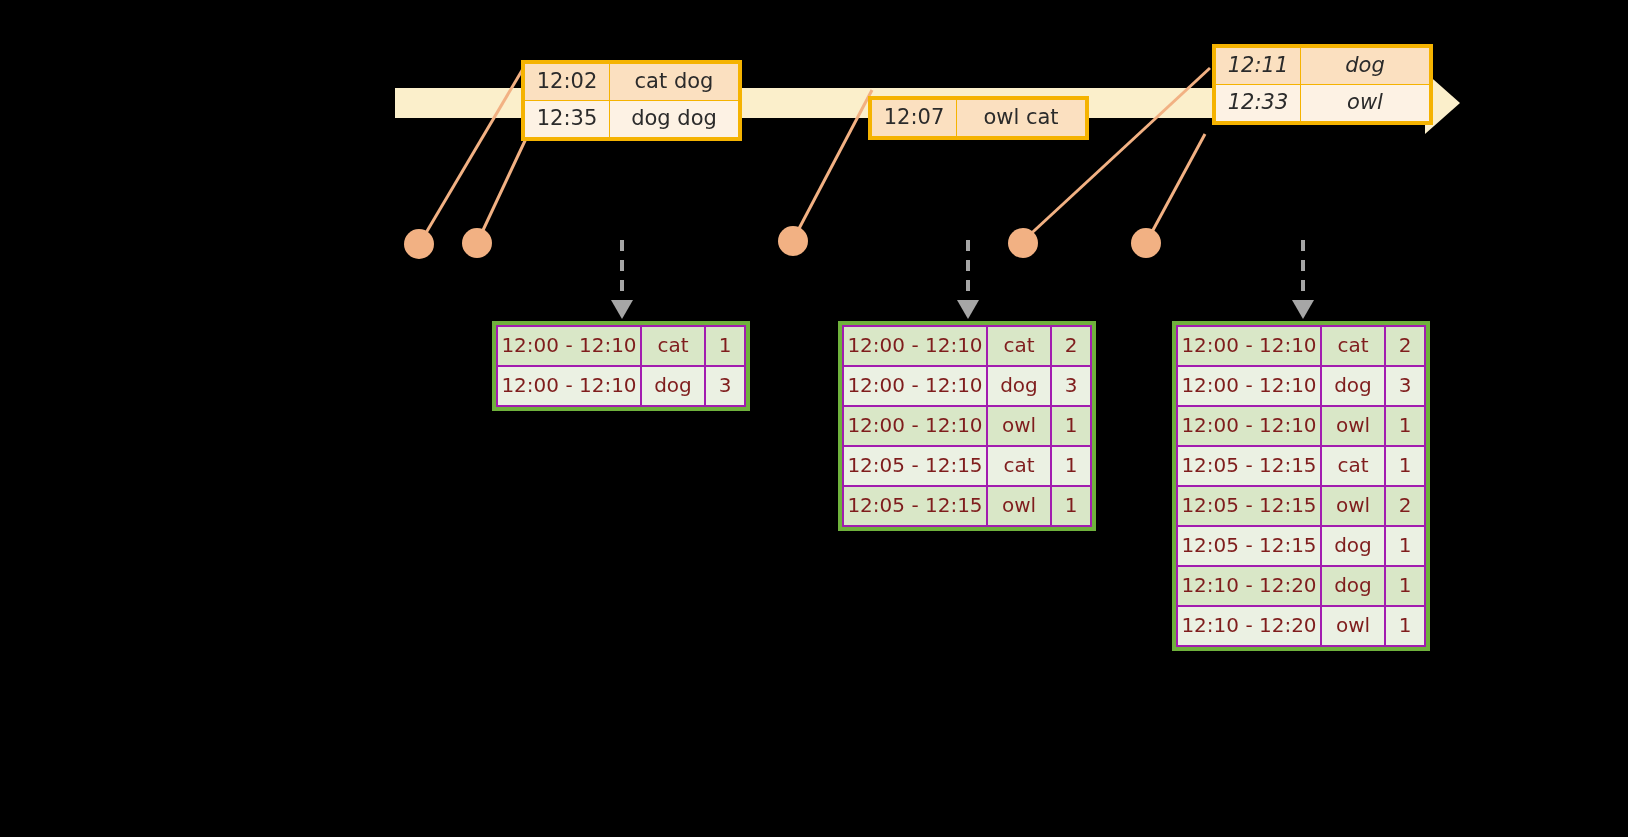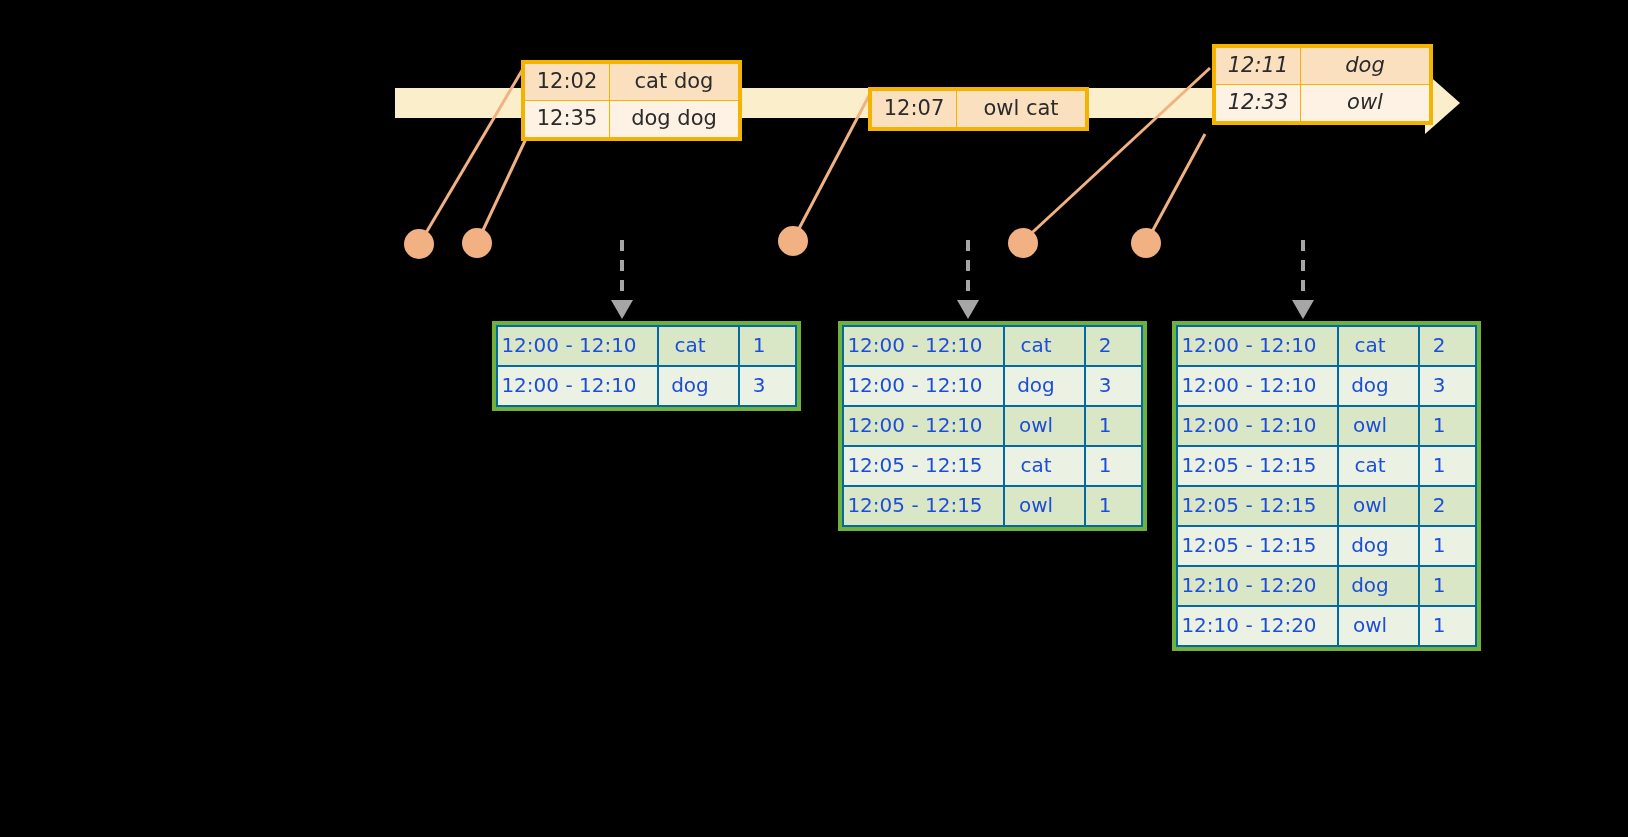--- a/index.html
+++ b/index.html
@@ -55,25 +55,25 @@
 
   
   .res-table {
     position: absolute;
     border: 4px solid #6FB13C;
     box-sizing: border-box;
     background: #6FB13C;
   }
   .res-table table { border-collapse: collapse; }
   .res-table td {
-    border: 2px solid #0369a1;
+    border: 2px solid #a21caf;
     font-size: 20px;
-    color: #1d4ed8;
+    color: #7f1d1d;
     text-align: center;
-    padding: 6px 17px 8px 0;
+    padding: 6px 0 8px 0;
     font-family: "DejaVu Sans", sans-serif;
     white-space: nowrap;
   }
   .res-table tr.band-a td { background: #D9E7C7; }
   .res-table tr.band-b td { background: #EBF1E3; }
   .res-table td.c-win { width: 142px; }
   .res-table td.c-word { width: 62px; margin-top: 8px; }
   .res-table td.c-cnt { width: 38px; }
 </style>
 </head>
@@ -128,21 +128,21 @@
           <td class="c-words">cat dog</td>
         </tr>
         <tr>
           <td class="c-time">12:35</td>
           <td class="c-words">dog dog</td>
         </tr>
       </tbody>
     </table>
   </div>
 
-  <div class="evt-table" style="left:868px; top:87px;">
+  <div class="evt-table" style="left:868px; top:96px;">
     <table>
       <tbody>
         <tr>
           <td class="c-time">12:07</td>
           <td class="c-words">owl cat</td>
         </tr>
       </tbody>
     </table>
   </div>
 

